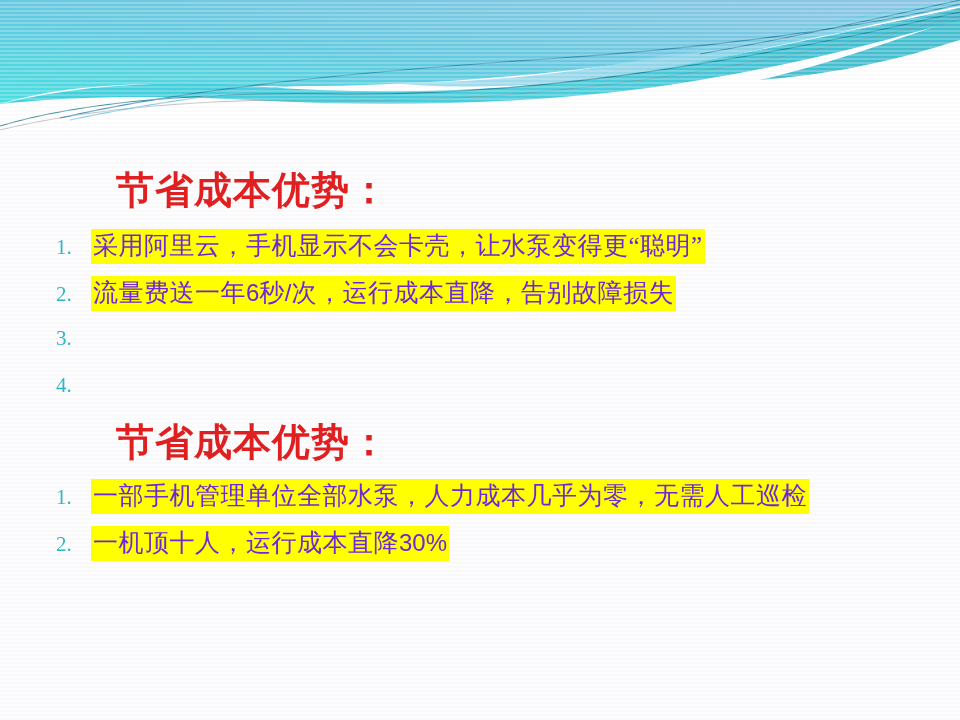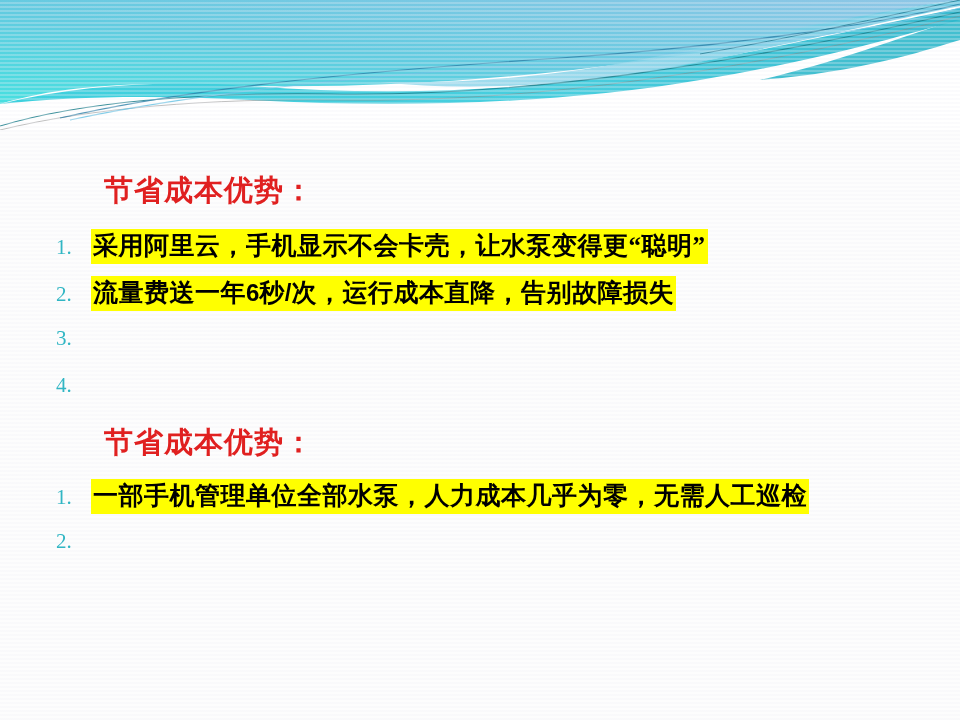--- a/index.html
+++ b/index.html
@@ -54,25 +54,25 @@
   #content {
     position: absolute;
     left: 0;
     top: 0;
     width: 960px;
     height: 720px;
   }
 
   .section-heading {
     position: absolute;
-    left: 104px;
+    left: 116px;
     color: #E02020;
     font-family: "Liberation Serif", serif;
     font-weight: bold;
-    font-size: 29px;
+    font-size: 38px;
     line-height: 36px;
     letter-spacing: 1px;
     white-space: nowrap;
   }
   .section-heading.h1 { top: 172px; }
   .section-heading.h2 { top: 424px; }
 
   .list {
     position: absolute;
     left: 52px;
@@ -95,29 +95,28 @@
     font-family: "Liberation Serif", serif;
     font-size: 21px;
     line-height: 30px;
     text-align: left;
     padding-left: 4px;
     box-sizing: border-box;
   }
 
   .item-text {
     background: #FFFF00;
-    color: #000000;
+    color: #6d28d9;
     font-family: "Liberation Serif", serif;
     font-size: 25px;
     line-height: 32px;
     letter-spacing: 0.5px;
     white-space: nowrap;
     padding: 1px 2px 2px 2px;
     box-sizing: border-box;
-    font-weight: bold;
   }
 
   
   .latin {
     font-family: "Liberation Sans", sans-serif;
     font-size: 24px;
     letter-spacing: 0;
   }
 </style>
 </head>
@@ -203,18 +202,19 @@
 
     <div class="list list2">
 
       <div class="list-item">
         <span class="marker">1.</span>
         <span class="item-text">一部手机管理单位全部水泵，人力成本几乎为零，无需人工巡检</span>
       </div>
 
       <div class="list-item">
         <span class="marker">2.</span>
+        <span class="item-text"><span>一机顶十人，运行成本直降</span><span class="latin">30%</span></span>
       </div>
 
     </div>
 
   </div>
 </div>
 
 </body></html>

